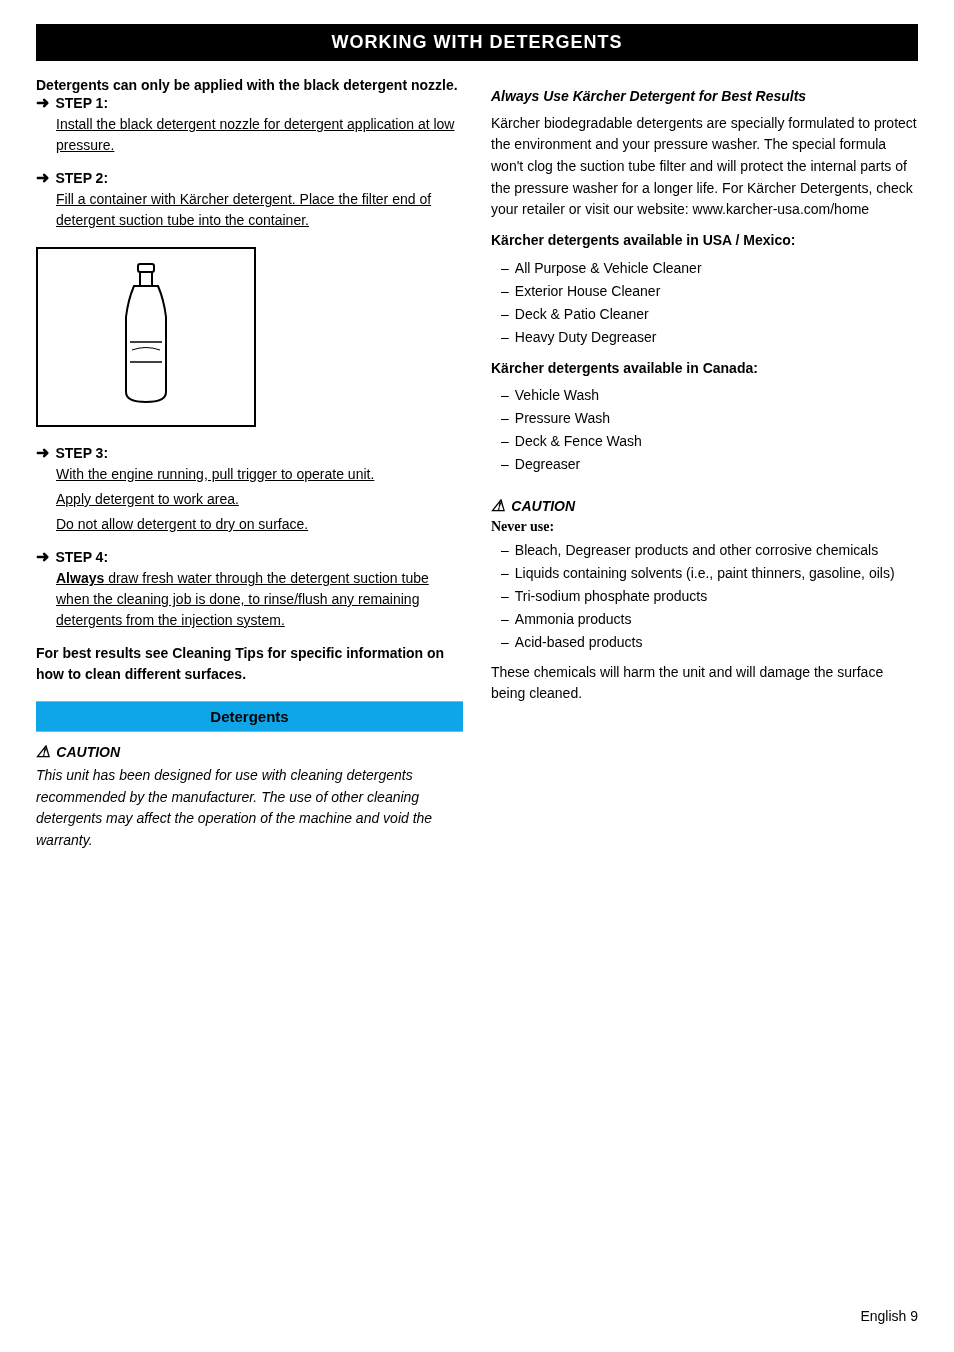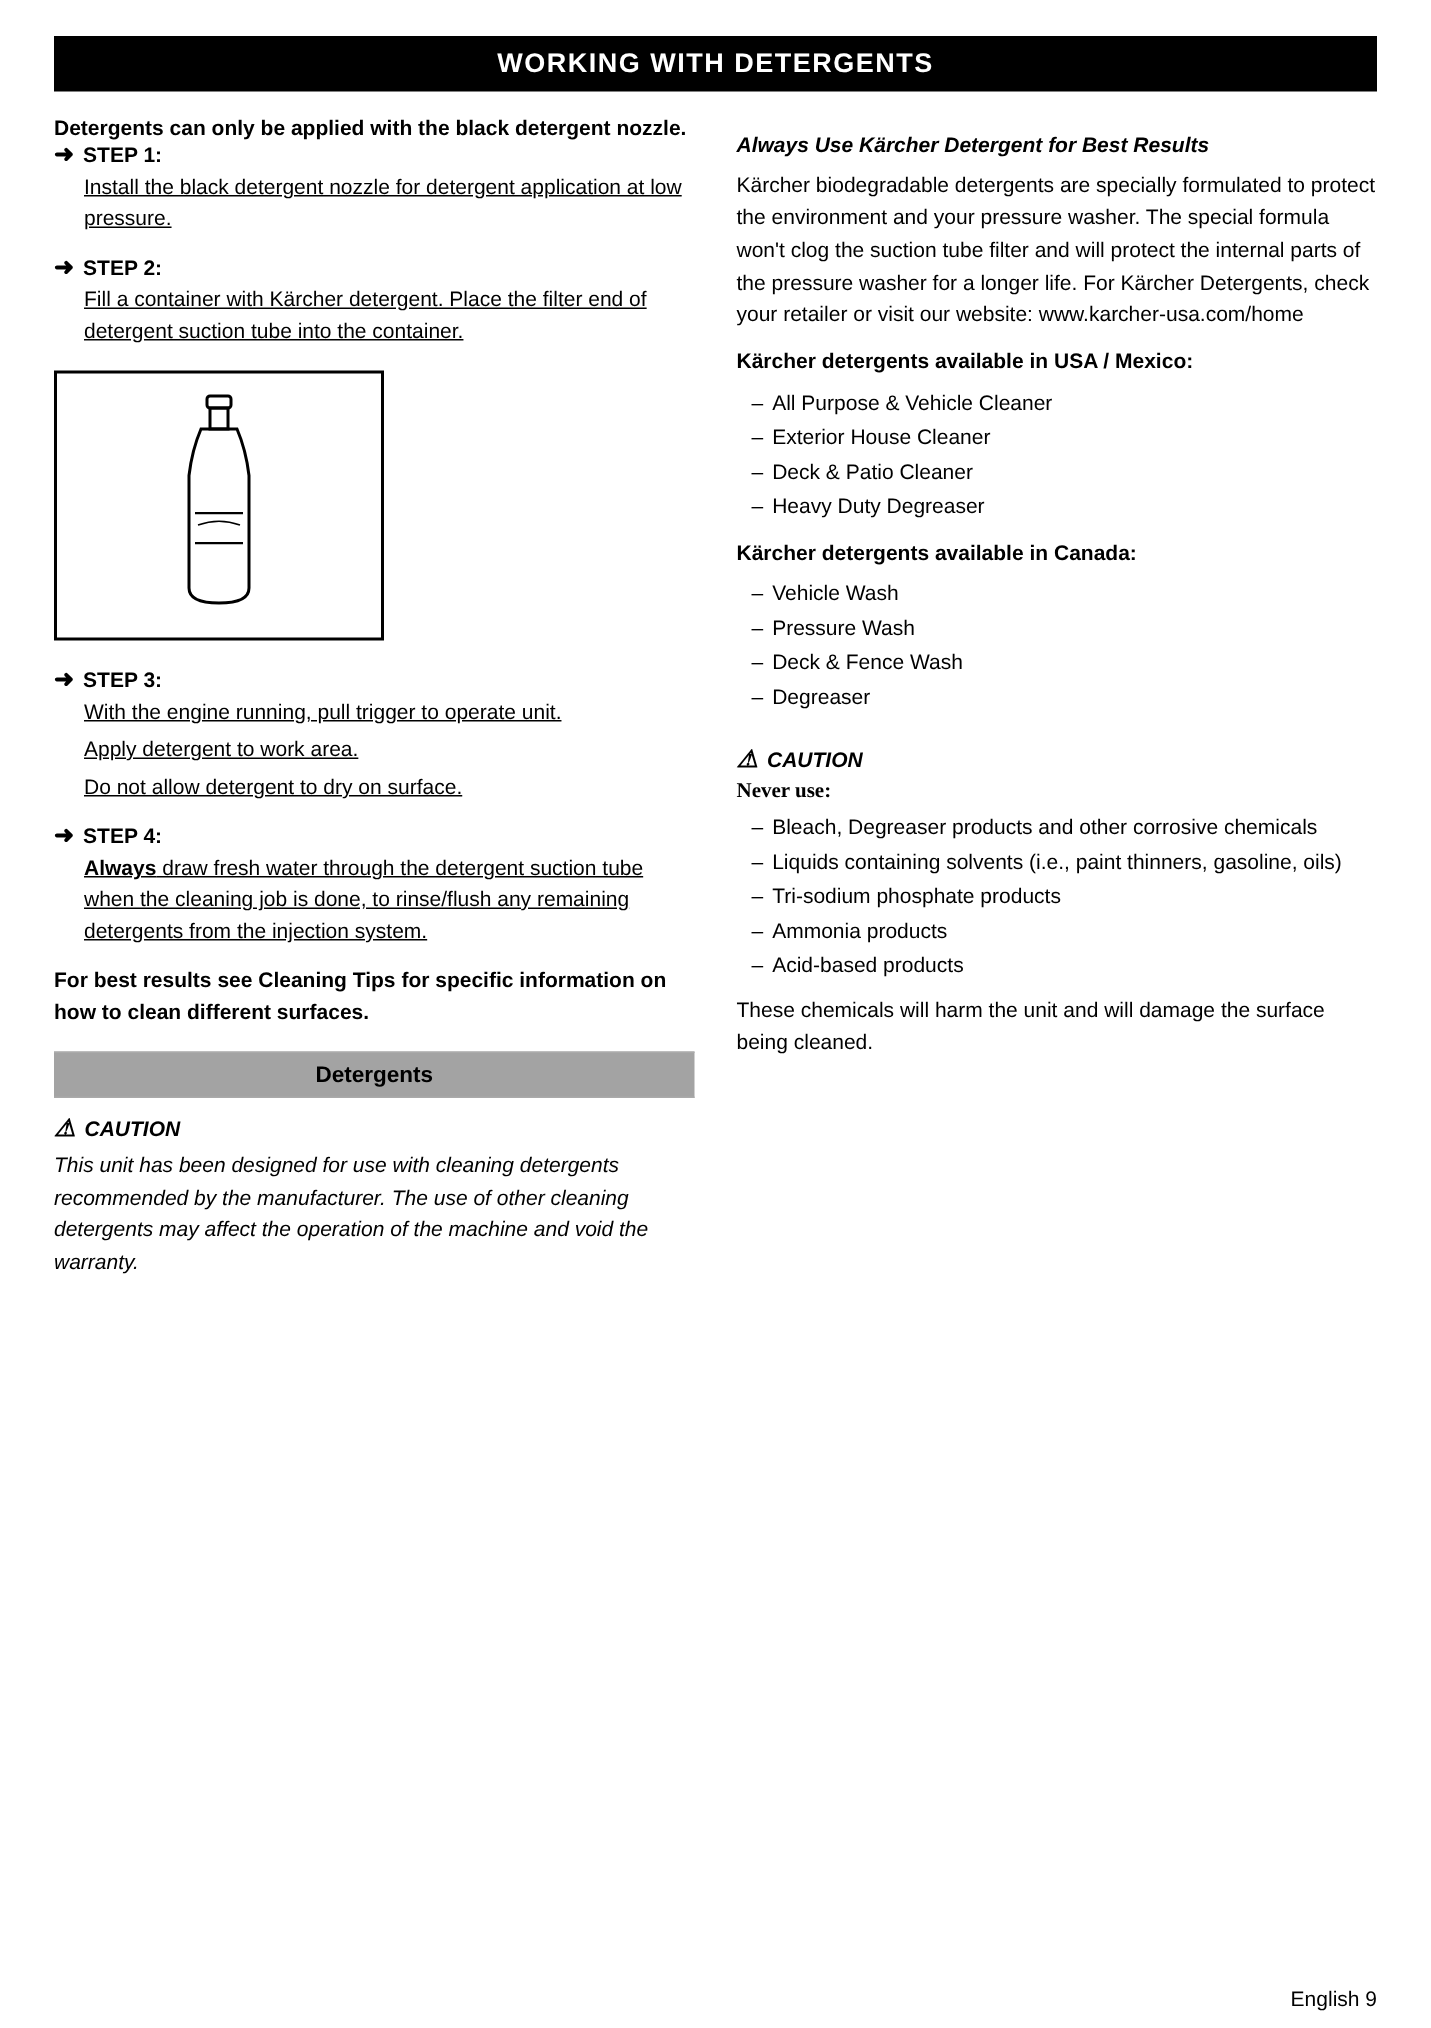--- a/index.html
+++ b/index.html
@@ -81,21 +81,21 @@
       width: 80px;
       height: 150px;
     }
     .best-results-bold {
       font-weight: bold;
       margin-top: 10px;
       margin-bottom: 8px;
       line-height: 1.5;
     }
     .detergents-header {
-      background: #a3a3a3;
+      background: #0ea5e9;
       text-align: center;
       font-weight: bold;
       font-size: 15px;
       padding: 6px 0;
       margin: 16px 0 10px 0;
       border-top: 1px solid #aaa;
       border-bottom: 1px solid #aaa;
     }
     .caution-block {
       margin-bottom: 10px;
@@ -137,21 +137,21 @@
       content: "–";
       flex-shrink: 0;
     }
     .never-use-label {
       font-weight: bold;
       margin-bottom: 4px;
       font-family: Liberation Serif, serif;
     }
     .footer {
       position: absolute;
-      bottom: 12px;
+      bottom: 28px;
       right: 36px;
       font-size: 14px;
     }
     .right-col-intro {
       line-height: 1.55;
       margin-bottom: 10px;
     }
     .step-arrow-row {
       display: flex;
       align-items: baseline;

